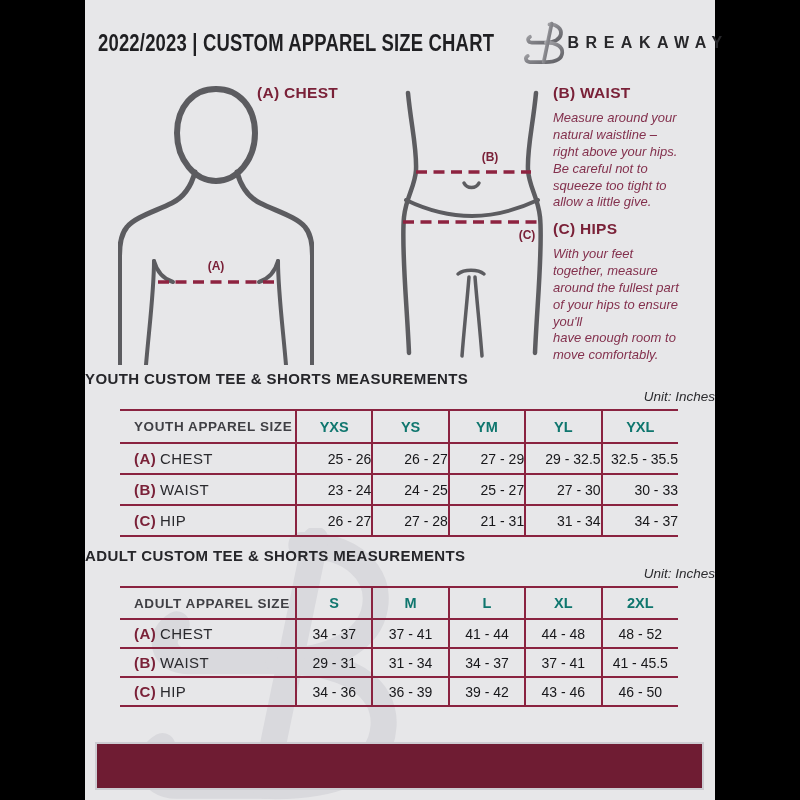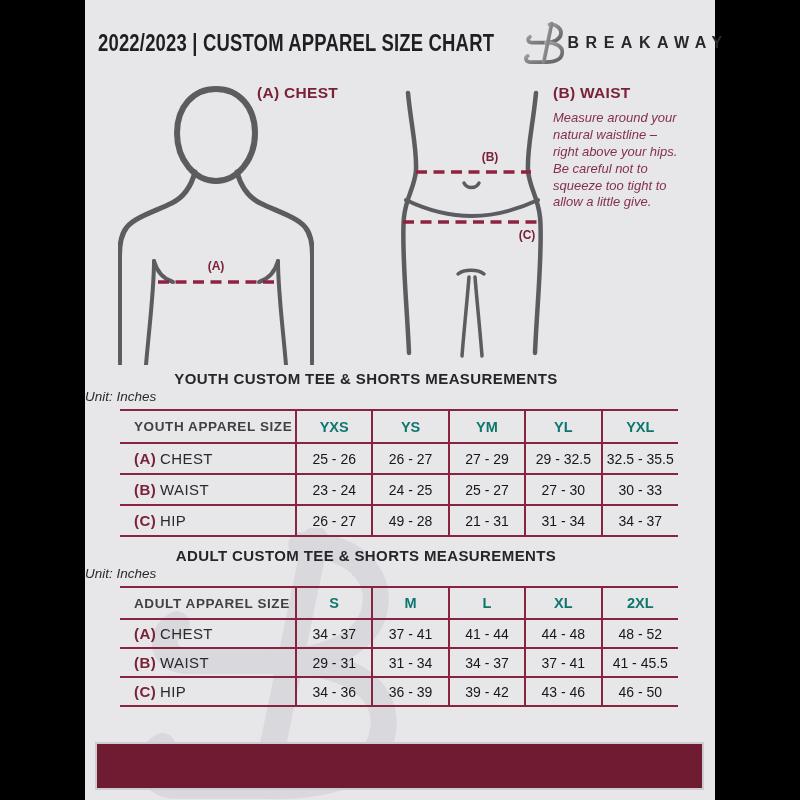--- a/index.html
+++ b/index.html
@@ -26,33 +26,33 @@
   .brand-name{font-weight:700;font-size:16px;letter-spacing:6.5px;color:#28282b;white-space:nowrap;}
 
   
   .fig{position:absolute;}
   .marker{position:absolute;transform:translate(-50%,0);font-weight:700;font-size:12px;color:var(--maroon-head);}
   .guide-block{position:absolute;width:152px;}
   .guide-heading{font-weight:700;font-size:15.5px;color:var(--maroon-head);letter-spacing:0.3px;}
   .guide-body{margin-top:8px;font-style:italic;font-size:13px;line-height:1.3;color:var(--maroon-body);white-space:pre-line;}
 
   
-  .section-title{position:absolute;left:0;width:562px;text-align:center;font-weight:700;font-size:15px;letter-spacing:0.4px;color:#26262a;}
-  .section-unit{position:absolute;left:0;width:630px;text-align:left;font-style:italic;font-size:13.5px;color:#2b2b2e;}
+  .section-title{position:absolute;left:0;width:562px;font-weight:700;font-size:15px;letter-spacing:0.4px;color:#26262a;}
+  .section-unit{position:absolute;left:0;width:630px;text-align:right;font-style:italic;font-size:13.5px;color:#2b2b2e;}
 
   
   .size-table{position:absolute;left:35px;width:558px;border-collapse:collapse;table-layout:fixed;border-bottom:2px solid var(--maroon-border);}
   .size-table th,.size-table td{border-top:2px solid var(--maroon-border);text-align:center;vertical-align:middle;}
   .size-table th:not(:first-child),.size-table td:not(:first-child){border-left:2px solid var(--maroon-border);}
   .size-table .corner{text-align:left;padding-left:14px;font-weight:700;font-size:13.5px;letter-spacing:0.6px;color:var(--gray-label);}
   .size-table th{font-weight:700;font-size:14.5px;color:#0f766e;}
   .size-table td{font-size:14px;color:#17171a;}
   .size-table td.rowlabel{text-align:left;padding-left:14px;font-size:15px;letter-spacing:0.4px;color:#2a2a2e;}
   .size-table .key{font-weight:700;color:var(--maroon-head);margin-right:4px;}
-  .t-youth th{height:33px;} .t-youth td{height:31px;}
+  .t-youth th{height:33px;} .t-youth td{height:31px;text-align:right;}
   .t-adult th{height:32px;} .t-adult td{height:29px;}
 
   
   .watermark{position:absolute;left:38px;top:528px;width:300px;height:272px;opacity:1;}
   .footer-bar{position:absolute;left:10px;top:742px;width:609px;height:48px;background:var(--maroon-bar);border:2px solid #cdccd2;z-index:5;}
 </style>
 </head>
 <body>
 
 <div class="stage">
@@ -112,20 +112,30 @@
     </div>
     <div class="guide-block" style="left:468px;top:84px;">
       <div class="guide-heading">(B) WAIST</div>
       <div class="guide-body">Measure around your
 natural waistline –
 right above your hips.
 Be careful not to
 squeeze too tight to
 allow a little give.</div>
     </div>
+    <div class="guide-block" style="left:468px;top:220px;">
+      <div class="guide-heading">(C) HIPS</div>
+      <div class="guide-body">With your feet
+together, measure
+around the fullest part
+of your hips to ensure
+you'll
+have enough room to
+move comfortably.</div>
+    </div>
 
     <svg class="watermark" viewBox="0 0 52 48">
       <g fill="none" stroke="#d9d9dd" stroke-width="4.6" stroke-linecap="round">
         <path d="M31,3 C40,3 45,8 44,14 C43,20 36,23.5 27,23.5 L11,23.5 C6.5,23.5 5.5,19 9,17"></path>
         <path d="M27,23.5 C39,23.5 46,28 45.5,35 C45,43 36,46 24,45.5 L9,45.5 C4,45.5 3,40.5 6.5,38.5"></path>
         <path d="M33.5,2 L24.5,45.5"></path>
       </g>
     </svg>
 
     <div class="section-title" style="top:370px;">YOUTH CUSTOM TEE &amp; SHORTS MEASUREMENTS</div>
@@ -163,21 +173,21 @@
           <td class="rowlabel"><span class="key">(B)</span><span>WAIST</span></td>
           <td>23 - 24</td>
           <td>24 - 25</td>
           <td>25 - 27</td>
           <td>27 - 30</td>
           <td>30 - 33</td>
         </tr>
         <tr>
           <td class="rowlabel"><span class="key">(C)</span><span>HIP</span></td>
           <td>26 - 27</td>
-          <td>49 - 28</td>
+          <td>27 - 28</td>
           <td>21 - 31</td>
           <td>31 - 34</td>
           <td>34 - 37</td>
         </tr>
       </tbody>
     </table>
 
     <div class="section-title" style="top:547px;">ADULT CUSTOM TEE &amp; SHORTS MEASUREMENTS</div>
     <div class="section-unit" style="top:566px;">Unit: Inches</div>
 

